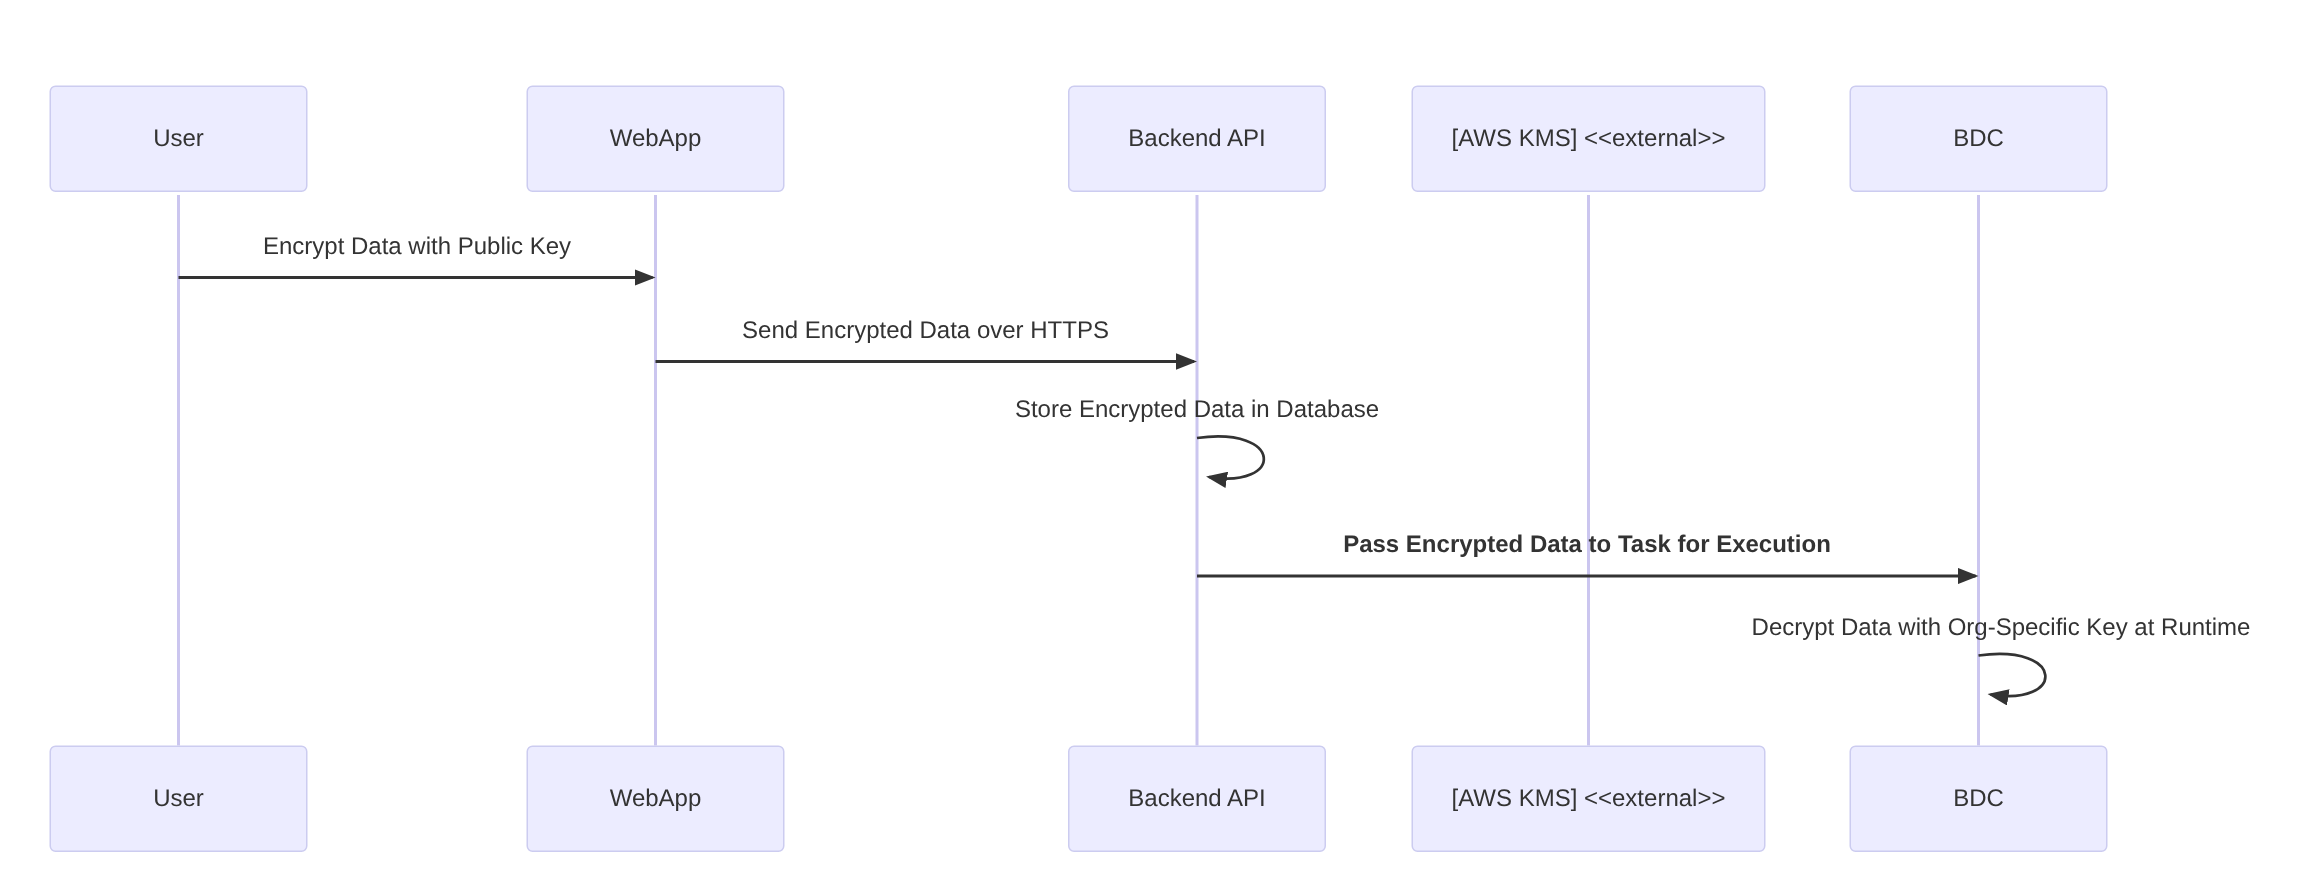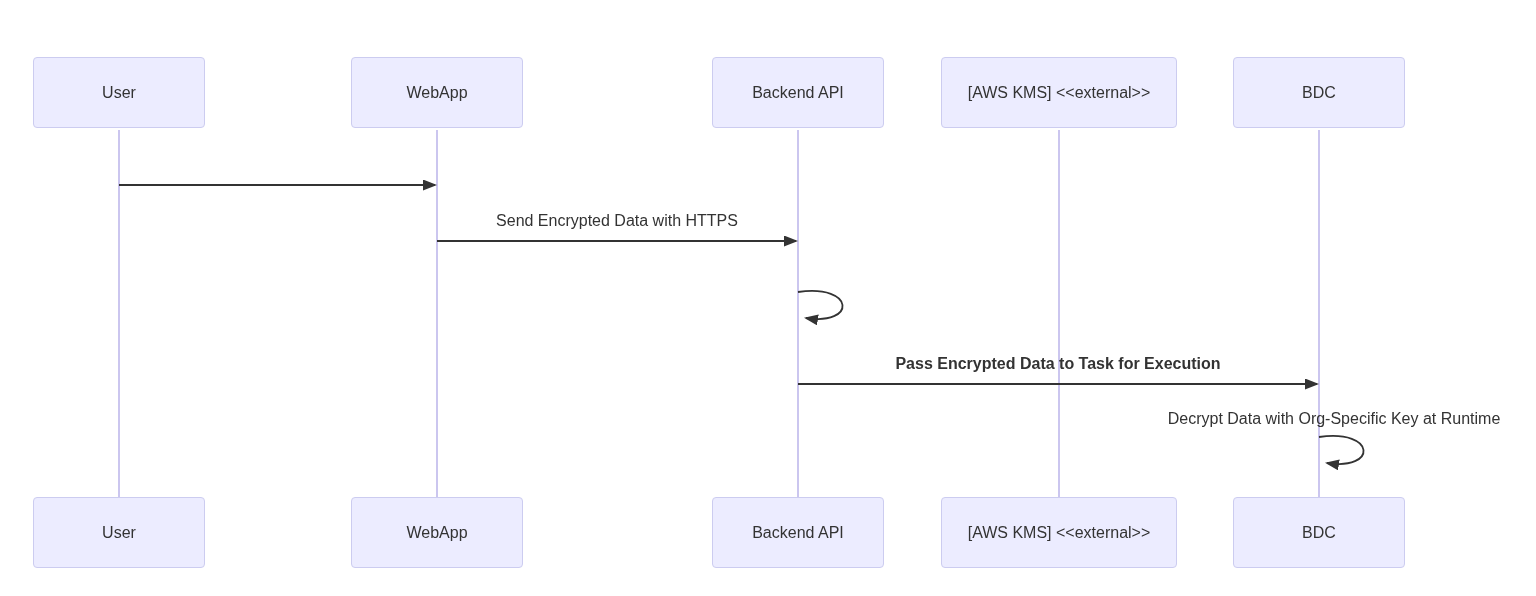--- a/index.html
+++ b/index.html
@@ -80,17 +80,19 @@
   <div class="actor top-row" style="left:712px;  width:172px;">Backend API</div>
   <div class="actor top-row" style="left:941px;  width:236px;">[AWS KMS] &lt;&lt;external&gt;&gt;</div>
   <div class="actor top-row" style="left:1233px; width:172px;">BDC</div>
 
   <div class="actor bottom-row" style="left:33px;   width:172px;">User</div>
   <div class="actor bottom-row" style="left:351px;  width:172px;">WebApp</div>
   <div class="actor bottom-row" style="left:712px;  width:172px;">Backend API</div>
   <div class="actor bottom-row" style="left:941px;  width:236px;">[AWS KMS] &lt;&lt;external&gt;&gt;</div>
   <div class="actor bottom-row" style="left:1233px; width:172px;">BDC</div>
 
-  <div class="msg-label" style="left:617px;  top:210px;">Send Encrypted Data with HTTPS</div>
+  <div class="msg-label" style="left:278px;  top:154px;">Encrypt Data with Public Key</div>
+  <div class="msg-label" style="left:617px;  top:210px;">Send Encrypted Data over HTTPS</div>
+  <div class="msg-label" style="left:798px;  top:263px;">Store Encrypted Data in Database</div>
   <div class="msg-label" style="left:1058px; top:353px;font-weight:bold;">Pass Encrypted Data to Task for Execution</div>
   <div class="msg-label" style="left:1319px; top:408px;margin-left:15px;">Decrypt Data with Org-Specific Key at Runtime</div>
 
 </div>
 
 </body></html>

